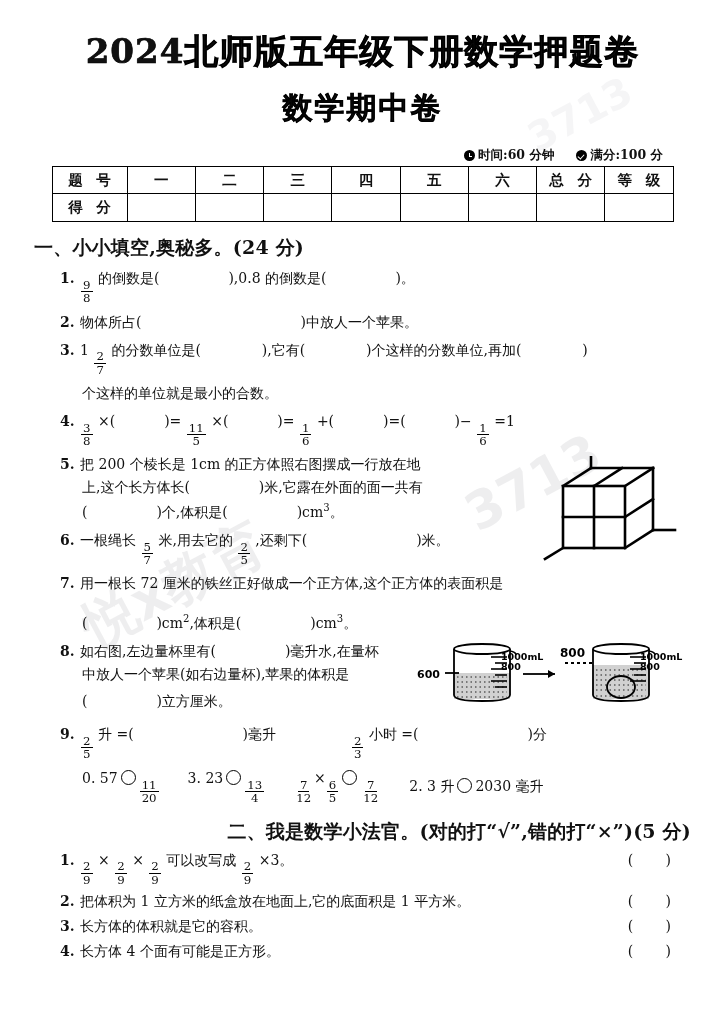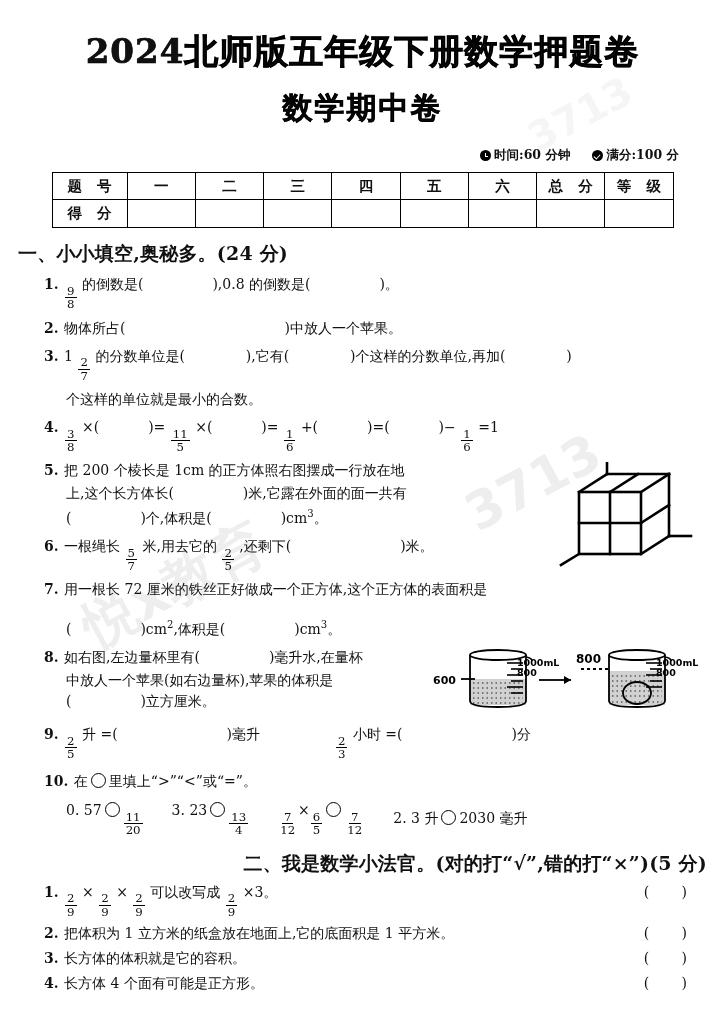--- a/index.html
+++ b/index.html
@@ -26,21 +26,21 @@
     color: rgba(120,120,130,0.13);
     font-family: "DejaVu Sans", "Liberation Sans", sans-serif;
     font-weight: 700;
     white-space: nowrap;
     transform-origin: left top;
   }
   .wm-a { left: 70px;  top: 600px; font-size: 54px; transform: rotate(-28deg); }
   .wm-b { left: 455px; top: 490px; font-size: 52px; transform: rotate(-28deg); }
   .wm-c { left: 520px; top: 120px; font-size: 40px; transform: rotate(-28deg); color: rgba(120,120,130,0.07); }
 
-  .page { position: relative; z-index: 2; padding: 0 18px; }
+  .page { position: relative; z-index: 2; padding: 0 34px; }
 
   
   .title-main {
     text-align: center;
     font-family: "DejaVu Serif", "Liberation Serif", serif;
     font-weight: 700;
     font-size: 34px;
     letter-spacing: 1px;
     margin-top: 33px;
     line-height: 1.1;
@@ -95,23 +95,24 @@
     left: 3px; top: 2.5px;
     width: 3px; height: 5px;
     border: solid #fff;
     border-width: 0 1.4px 1.4px 0;
     transform: rotate(42deg);
   }
 
   
   table.score {
     width: 622px;
-    margin: 8px auto 0 auto;
+    margin: 2px auto 0 auto;
     border-collapse: collapse;
     table-layout: fixed;
+    font-family: Liberation Serif, serif;
   }
   table.score td {
     border: 1.6px solid #000;
     height: 27px;
     text-align: center;
     vertical-align: middle;
     font-size: 14.5px;
     font-weight: 700;
     letter-spacing: 5px;
     text-indent: 5px;
@@ -379,21 +380,21 @@
   </div>
 
   <div class="q rel">
     <div>
       <span class="qnum">8.</span>
       <span>如右图,左边量杯里有(</span>
       <span class="blank w2"></span>
       <span>)毫升水,在量杯</span>
     </div>
     <div style="margin-left:22px;margin-top:2px;">中放人一个苹果(如右边量杯),苹果的体积是</div>
-    <div style="margin-left:22px;margin-top:0;">
+    <div style="margin-left:22px;margin-top:6px;">
       <span>(</span>
       <span class="blank w2"></span>
       <span>)立方厘米。</span>
     </div>
 
     <div class="fig-beaker">
       <svg width="280" height="66" viewBox="0 0 280 66">
         <g stroke="#000" fill="none">
 
           <g stroke-width="1.8">
@@ -472,24 +473,20 @@
     <span style="display:inline-block;width:66px;"></span>
     <span class="frac">
       <span class="num">2</span>
       <span class="den">3</span>
     </span>
     <span>小时 =(</span>
     <span class="blank w3"></span>
     <span>)分</span>
   </div>
 
-  <div class="q" style="margin-top:11px;">
-    <span class="qnum">10.</span>
-    <span>在</span><span class="circ"></span><span>里填上“&gt;”“&lt;”或“=”。</span>
-  </div>
   <div class="q q-ind" style="margin-top:8px;display:flex;align-items:center;gap:28px;">
     <span>
       <span>0. 57</span><span class="circ"></span><span class="frac">
           <span class="num">11</span>
           <span class="den">20</span>
         </span>
     </span>
     <span>
       <span>3. 23</span><span class="circ"></span><span class="frac">
           <span class="num">13</span>

